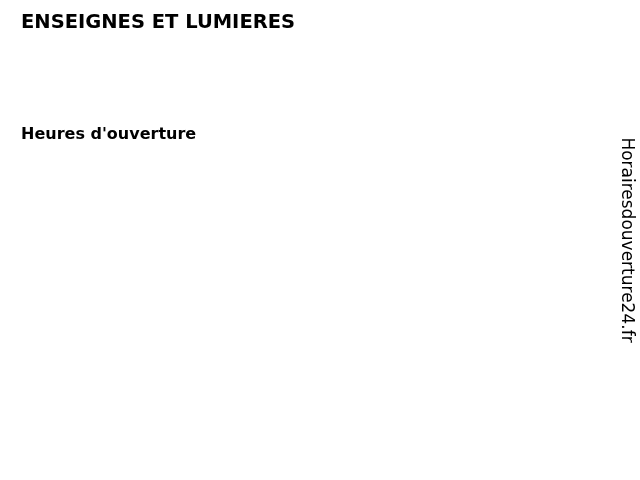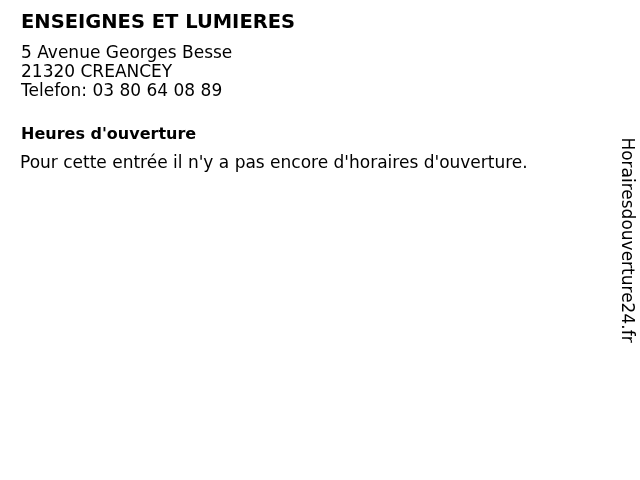--- a/index.html
+++ b/index.html
@@ -73,25 +73,19 @@
     color: #000000;
   }
 </style>
 </head>
 <body>
 
 <div class="page">
 
   <h1 class="business-name">ENSEIGNES ET LUMIERES</h1>
 
-  <div class="address-block">
-    <div>5 Avenue Georges Besse</div>
-    <div>21320 CREANCEY</div>
-    <div>Telefon: 03 80 64 08 89</div>
-  </div>
 
   <h2 class="hours-heading">Heures d'ouverture</h2>
 
-  <p class="hours-message">Pour cette entrée il n'y a pas encore d'horaires d'ouverture.</p>
 
   <div class="watermark">Horairesdouverture24.fr</div>
 
 </div>
 
 </body></html>

